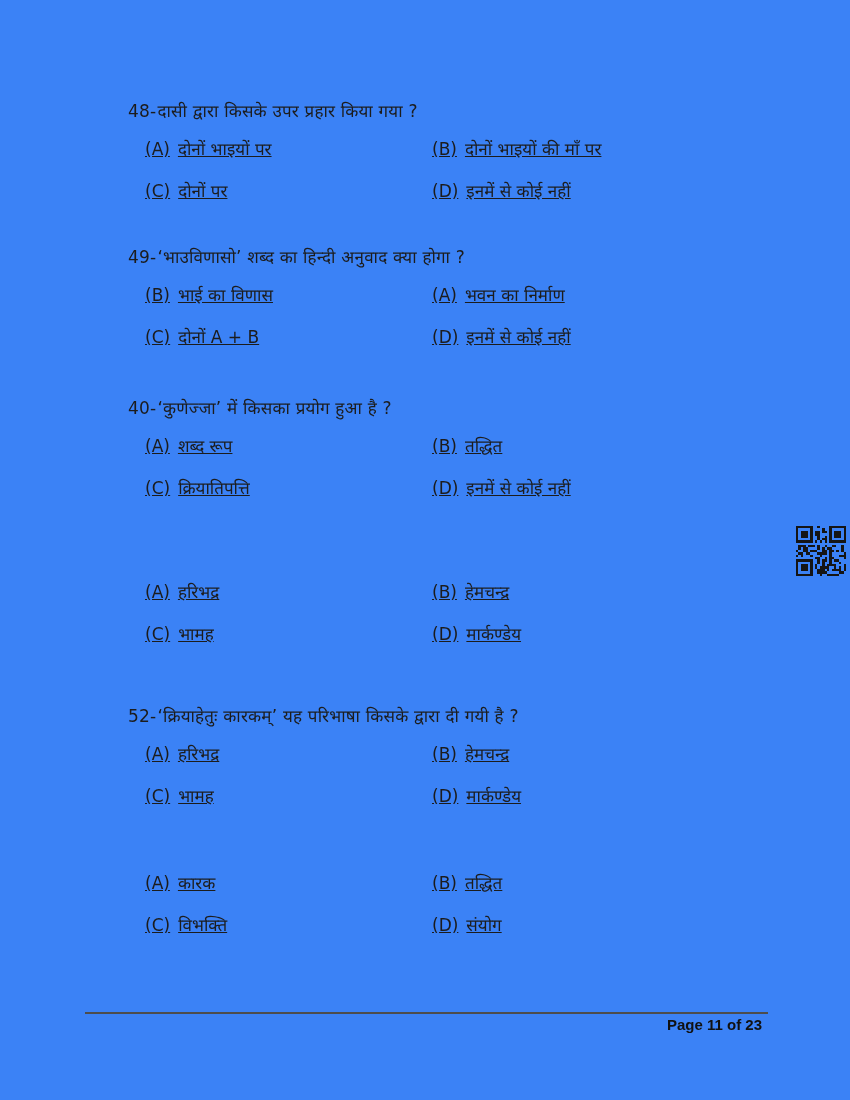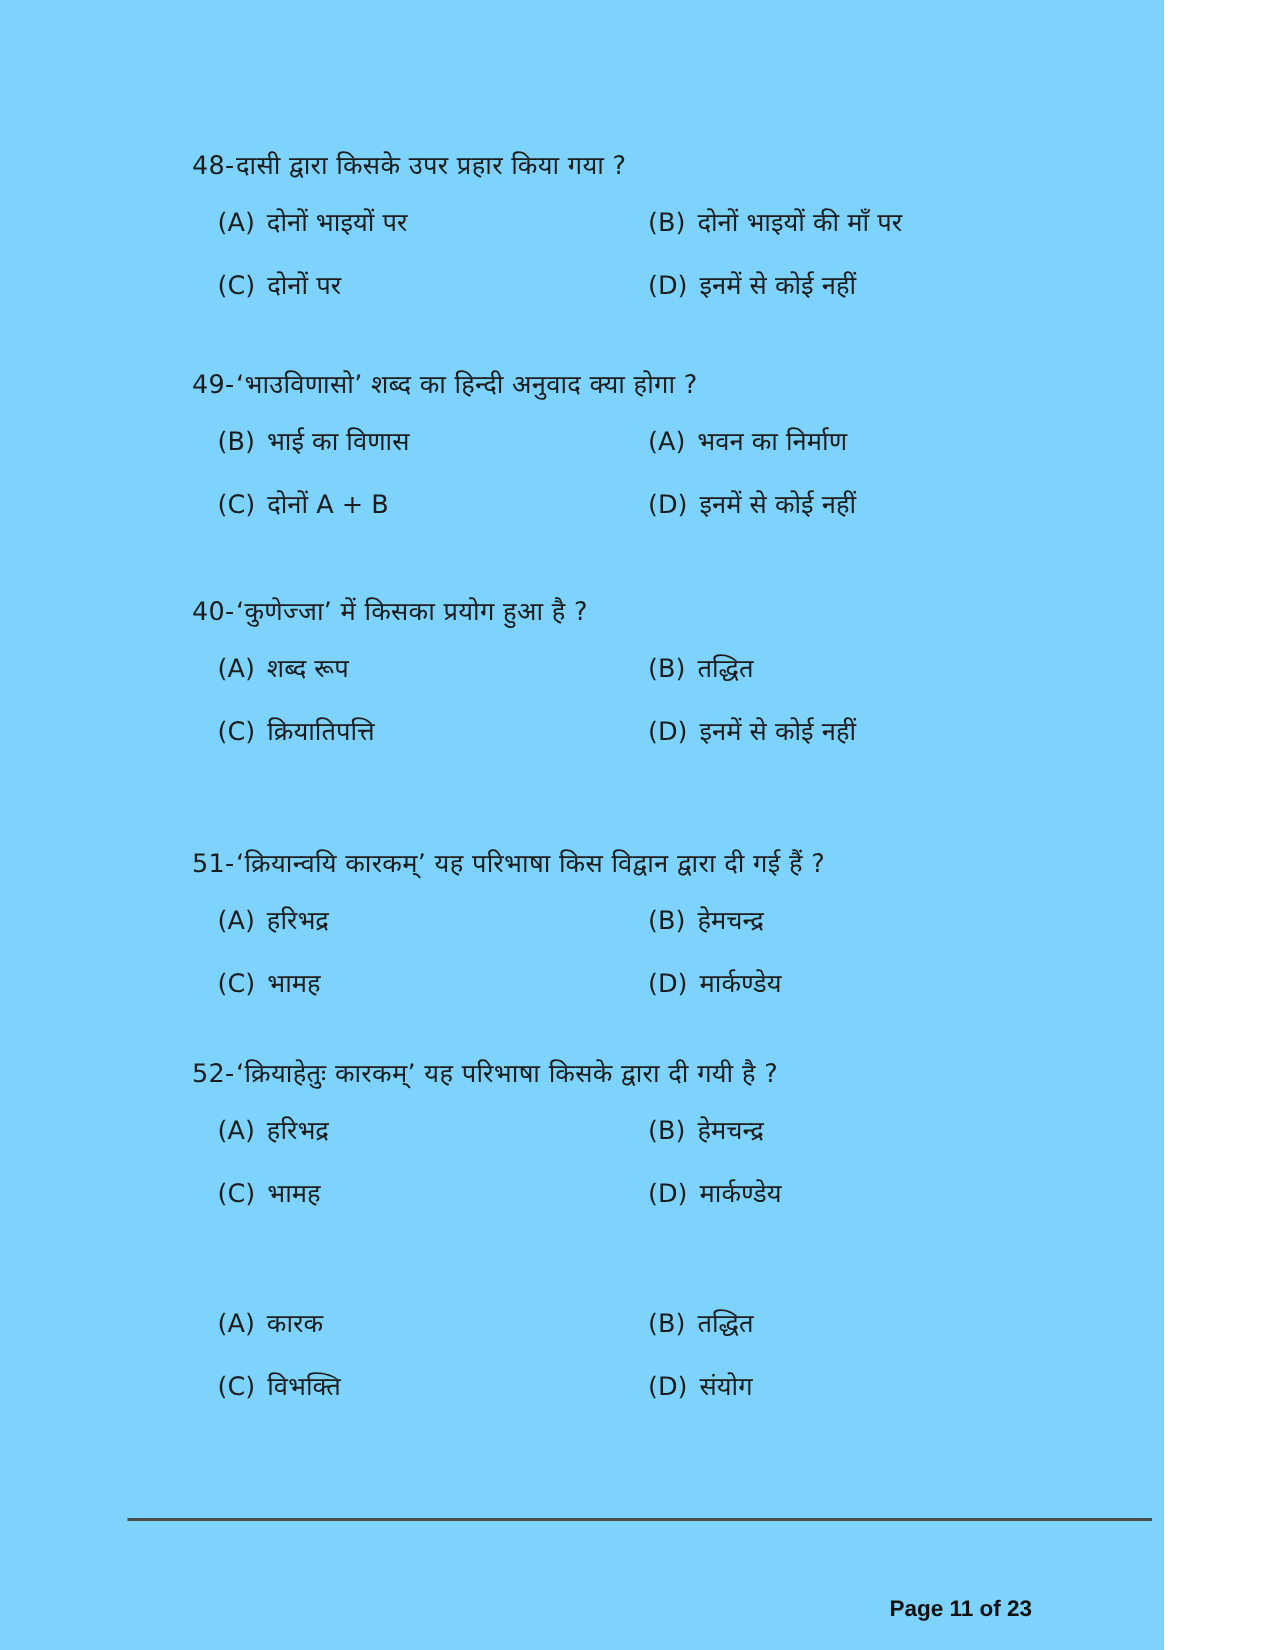--- a/index.html
+++ b/index.html
@@ -1,44 +1,44 @@
 <!DOCTYPE html>
 <html><head>
 <meta charset="utf-8">
 <style>
   html,body{margin:0;padding:0;background:#ffffff;}
   .page{
     position:relative;
-    width:776px;height:1100px;
-    background:#7dd3fc;
+    width:850px;height:1100px;
+    background:#3b82f6;
     font-family:"DejaVu Sans",sans-serif;
     color:#1c1c1c;
     overflow:hidden;
   }
   .q{position:absolute;left:128px;width:640px;}
   .q-line{font-size:17px;line-height:22px;letter-spacing:0.2px;}
   .q-num{margin-right:1px;}
   .opts{
     margin:16px 0 0 17px;
     display:grid;
     grid-template-columns:287px auto;
     row-gap:20px;
     font-size:17px;line-height:22px;
   }
-  .opt{white-space:nowrap;}
+  .opt{white-space:nowrap;text-decoration:underline;}
   .ol{margin-right:8px;}
   .qr{position:absolute;left:796px;top:526px;width:50px;height:50px;}
   .footer-rule{
     position:absolute;left:85px;top:1012px;
     width:683px;height:2px;background:#4d4d4d;
   }
   .footer-text{
     position:absolute;top:1016px;right:88px;
     font-family:"Liberation Sans",sans-serif;
-    font-weight:bold;font-size:15px;color:#111;margin-top:48px;
+    font-weight:bold;font-size:15px;color:#111;
   }
 </style>
 </head>
 <body>
 
 <div class="page">
 
   <div class="q" style="top:100px">
     <div class="q-line"><span class="q-num">48-</span><span>दासी द्वारा किसके उपर प्रहार किया गया ?</span></div>
     <div class="opts">
@@ -63,21 +63,20 @@
     <div class="q-line"><span class="q-num">40-</span><span>‘कुणेज्जा’ में किसका प्रयोग हुआ है ?</span></div>
     <div class="opts">
       <div class="opt"><span class="ol">(A)</span><span>शब्द रूप</span></div>
       <div class="opt"><span class="ol">(B)</span><span>तद्धित</span></div>
       <div class="opt"><span class="ol">(C)</span><span>क्रियातिपत्ति</span></div>
       <div class="opt"><span class="ol">(D)</span><span>इनमें से कोई नहीं</span></div>
     </div>
   </div>
 
   <div class="q" style="top:565px">
-    <div class="q-line"><span class="q-num">51-</span><span>‘क्रियान्वयि कारकम्’ यह परिभाषा किस विद्वान द्वारा दी गई हैं ?</span></div>
     <div class="opts">
       <div class="opt"><span class="ol">(A)</span><span>हरिभद्र</span></div>
       <div class="opt"><span class="ol">(B)</span><span>हेमचन्द्र</span></div>
       <div class="opt"><span class="ol">(C)</span><span>भामह</span></div>
       <div class="opt"><span class="ol">(D)</span><span>मार्कण्डेय</span></div>
     </div>
   </div>
 
   <div class="q" style="top:705px">
     <div class="q-line"><span class="q-num">52-</span><span>‘क्रियाहेतुः कारकम्’ यह परिभाषा किसके द्वारा दी गयी है ?</span></div>

